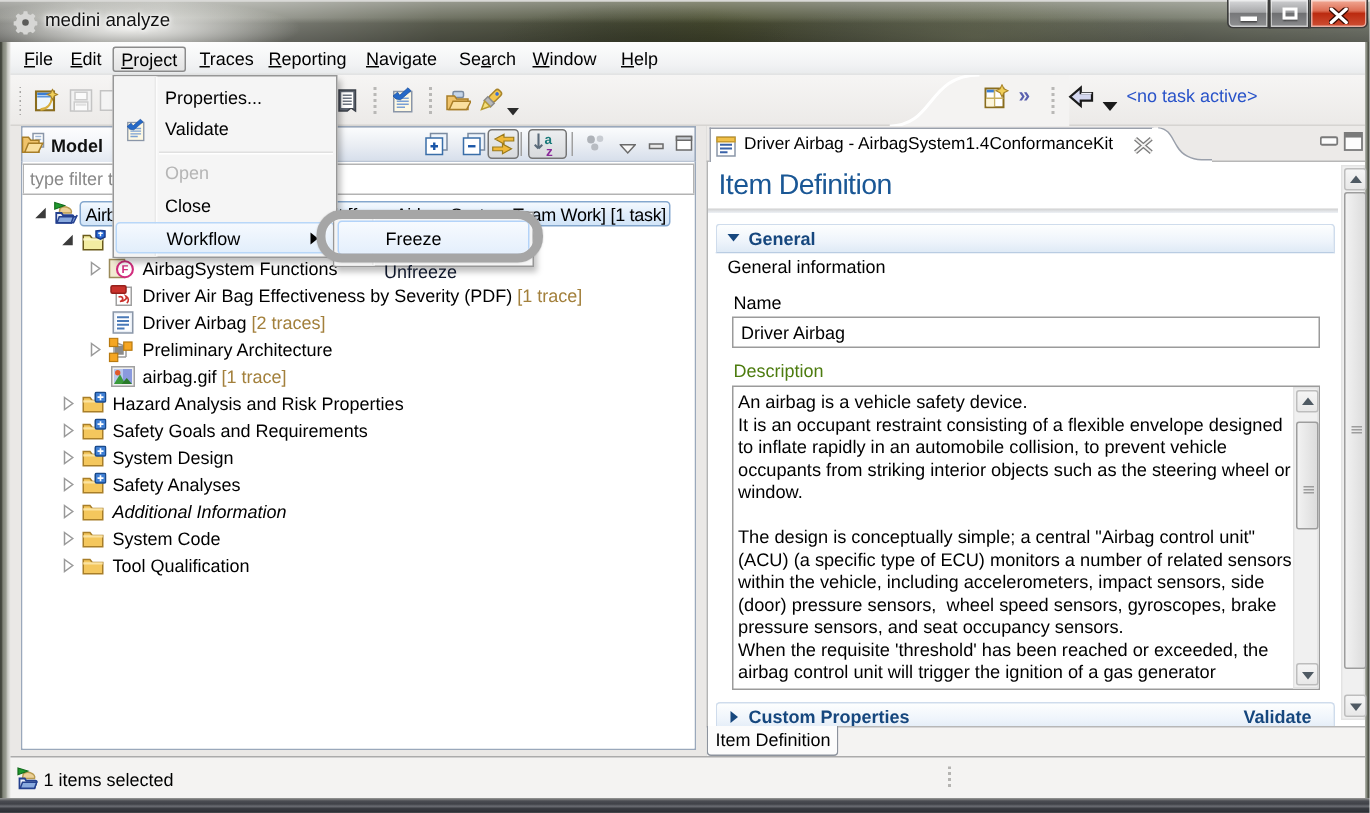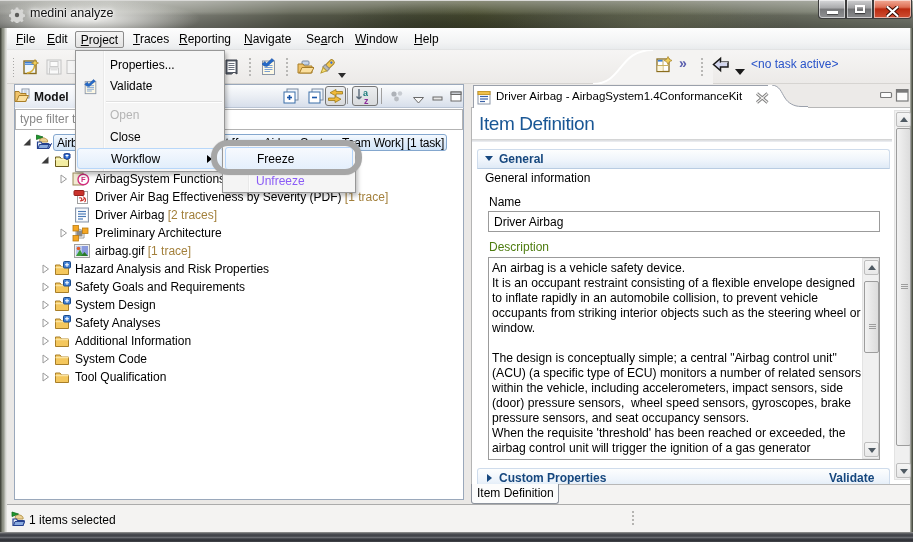--- a/index.html
+++ b/index.html
@@ -113,26 +113,26 @@
 #menu { left:75px; top:50px; width:150px; height:122px; background:#f5f5f5; border:1px solid #979797; box-shadow:2px 3px 4px rgba(0,0,0,.25); z-index:40; }
 #menu .gutter { position:absolute; left:0; top:0; width:28px; height:100%; background:#f4f4f4; border-right:1px solid #e9e9e9; box-shadow:1px 0 0 #fcfcfc; }
 .menuitem { position:absolute; left:1px; width:146px; height:21px; font-size:12px; color:#000; }
 .menuitem .txt { position:absolute; left:33px; top:3px; }
 .menuitem.dis { color:#b5b5b5; }
 #mi-workflow { border:1px solid #b8d7f9; border-radius:3px; background:linear-gradient(180deg,#f5f9fe,#e2eefb); }
 #mi-workflow .sub { position:absolute; right:10px; top:6px; width:0; height:0; border-top:4px solid transparent; border-bottom:4px solid transparent; border-left:5px solid #000; }
 #menu .sep { position:absolute; left:30px; width:116px; height:1px; background:#e0e0e0; box-shadow:0 1px 0 #fff; }
 #mi-validate-icon { position:absolute; left:7px; top:28px; }
 
-#submenu { left:222px; top:141px; width:134px; height:52px; background:#f5f5f5; border:1px solid #979797; box-shadow:2px 3px 4px rgba(0,0,0,.25); z-index:41; }
+#submenu { left:222px; top:141px; width:134px; height:37px; background:#f5f5f5; border:1px solid #979797; box-shadow:2px 3px 4px rgba(0,0,0,.25); z-index:41; }
 #submenu .gutter { position:absolute; left:0; top:0; width:26px; height:100%; background:#f4f4f4; border-right:1px solid #e9e9e9; box-shadow:1px 0 0 #fcfcfc; }
 #smi-freeze { position:absolute; left:2px; top:5px; width:128px; height:23px; border:1px solid #b3d3f9; border-radius:3px;
   background:linear-gradient(180deg,#f7fafe,#e4effc); font-size:12px; }
 #smi-freeze .txt { position:absolute; left:31px; top:4px; }
-#smi-unfreeze { position:absolute; left:2px; top:29px; width:128px; height:21px; font-size:12px; color:#8b5cf6; }
+#smi-unfreeze { position:absolute; left:2px; top:29px; width:128px; height:21px; font-size:12px; color:#0f172a; }
 #smi-unfreeze .txt { position:absolute; left:31px; top:3px; }
 
 #ring { left:211px; top:140px; width:151px; height:35px; border:6px solid #a6a6a6; border-radius:17px; z-index:50;
   box-shadow:inset 0 0 1px rgba(255,255,255,.7), 0 0 1px rgba(130,130,130,.6); }
 </style>
 </head>
 <body>
 <div id="win">
 
   <div id="titlebar" class="abs"></div>
@@ -484,21 +484,21 @@
       <div class="lbl" style="left:60px;">Safety Analyses</div>
     </div>
     <div class="trow" style="left:0; top:202px;">
       <svg class="abs" style="left:27px; top:4px;" width="8" height="10" viewBox="0 0 8 10">
           <path d="M1,1 L6.5,5 L1,9 Z" fill="#fff" stroke="#9a9a9a"></path>
         </svg>
       <svg class="abs" style="left:39px; top:1px;" width="17" height="16" viewBox="0 0 17 16">
           <path d="M1.5,4 L6,4 L7.5,6 L14.5,6 L14.5,13.5 L1.5,13.5 Z" fill="#f4c75d" stroke="#a87e28"></path>
           <path d="M1.5,6.5 L14.5,6.5" stroke="#fbe3a0" stroke-width="1.5"></path>
         </svg>
-      <div class="lbl" style="left:60px;">Additional Information</div>
+      <div class="lbl" style="left:60px;font-style:italic;">Additional Information</div>
     </div>
     <div class="trow" style="left:0; top:220px;">
       <svg class="abs" style="left:27px; top:4px;" width="8" height="10" viewBox="0 0 8 10">
           <path d="M1,1 L6.5,5 L1,9 Z" fill="#fff" stroke="#9a9a9a"></path>
         </svg>
       <svg class="abs" style="left:39px; top:1px;" width="17" height="16" viewBox="0 0 17 16">
           <path d="M1.5,4 L6,4 L7.5,6 L14.5,6 L14.5,13.5 L1.5,13.5 Z" fill="#f4c75d" stroke="#a87e28"></path>
           <path d="M1.5,6.5 L14.5,6.5" stroke="#fbe3a0" stroke-width="1.5"></path>
         </svg>
       <div class="lbl" style="left:60px;">System Code</div>

